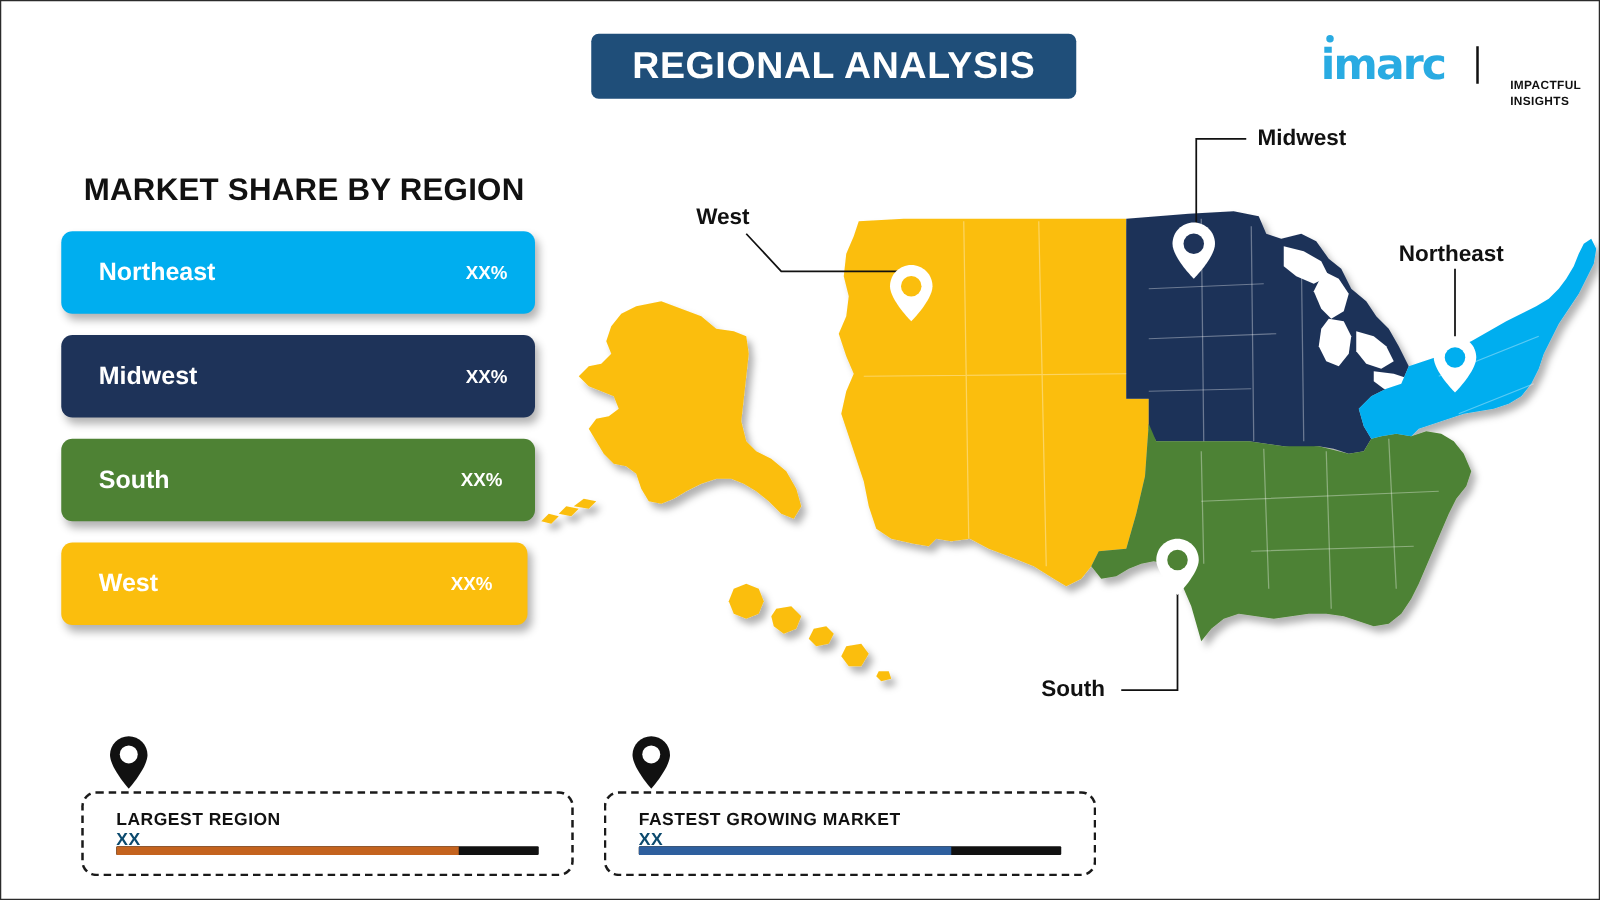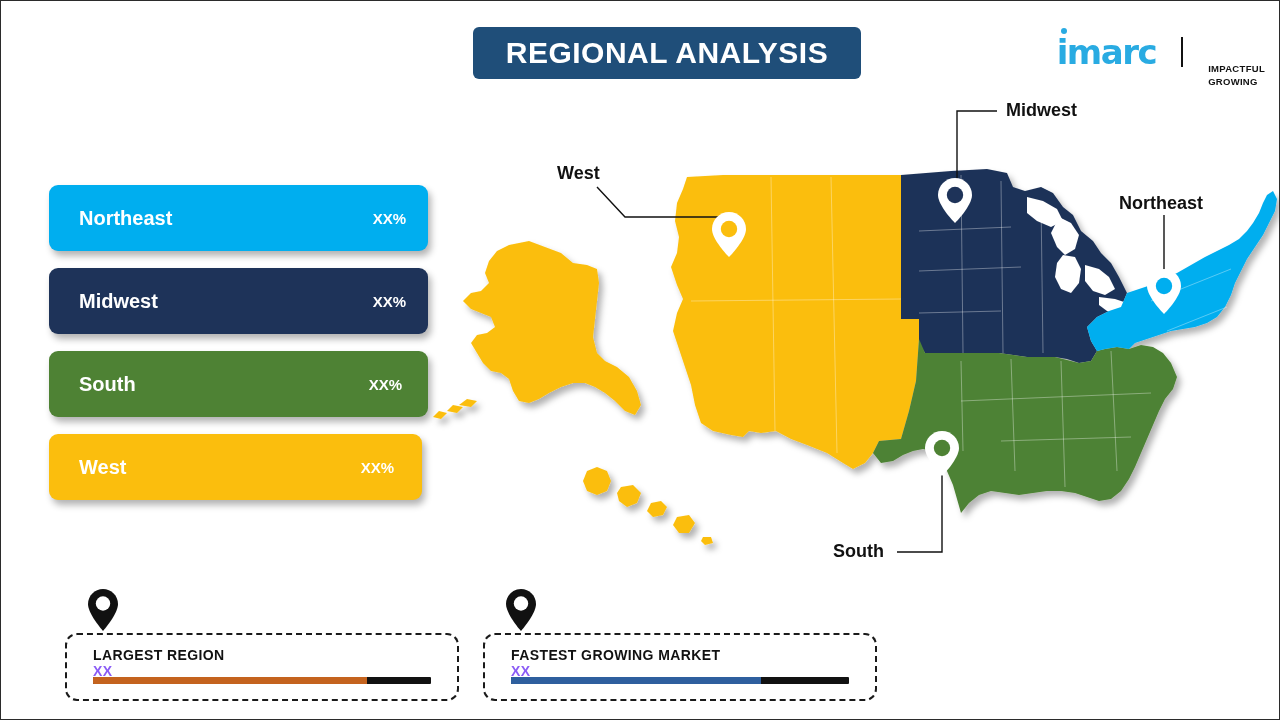--- a/index.html
+++ b/index.html
@@ -93,21 +93,21 @@
   }
   .stat-pin{
     position:absolute;top:-48px;left:18px;
     width:36px;height:46px;
   }
   .stat-row{
     position:absolute;left:26px;right:26px;top:12px;
     display:flex;align-items:baseline;justify-content:space-between;flex-direction:column;
   }
   .stat-label{font-size:14px;font-weight:bold;color:#111;letter-spacing:0.4px;}
-  .stat-value{font-size:14px;font-weight:bold;color:#8b5cf6;letter-spacing:0.4px;}
+  .stat-value{font-size:14px;font-weight:bold;color:#0c4a6e;letter-spacing:0.4px;}
   .stat-track{
     position:absolute;left:26px;right:26px;top:42px;height:7px;
     background:#111;border-radius:1px;overflow:hidden;
   }
   .stat-fill{height:100%;}
   .map-svg{position:absolute;left:0;top:0;}
 
   
   .callout{
     position:absolute;
@@ -125,24 +125,25 @@
   </div>
 
   <div class="logo">
     <span class="logo-mark">
       <span class="logo-dot"></span>
       <span>imarc</span>
     </span>
     <span class="logo-div"></span>
     <span class="logo-tag">
       <span>IMPACTFUL</span>
-      <span>GROWING</span>
+      <span>INSIGHTS</span>
     </span>
   </div>
 
+  <div class="panel-heading">MARKET SHARE BY REGION</div>
 
   <div class="bars" id="bars-container">
       <div class="bar" style="width: 379px; background: rgb(0, 174, 239);">
         <span class="bar-label">Northeast</span>
         <span class="bar-value" style="right: 22px;">XX%</span>
       </div>
       <div class="bar" style="width: 379px; background: rgb(30, 51, 89);">
         <span class="bar-label">Midwest</span>
         <span class="bar-value" style="right: 22px;">XX%</span>
       </div>

